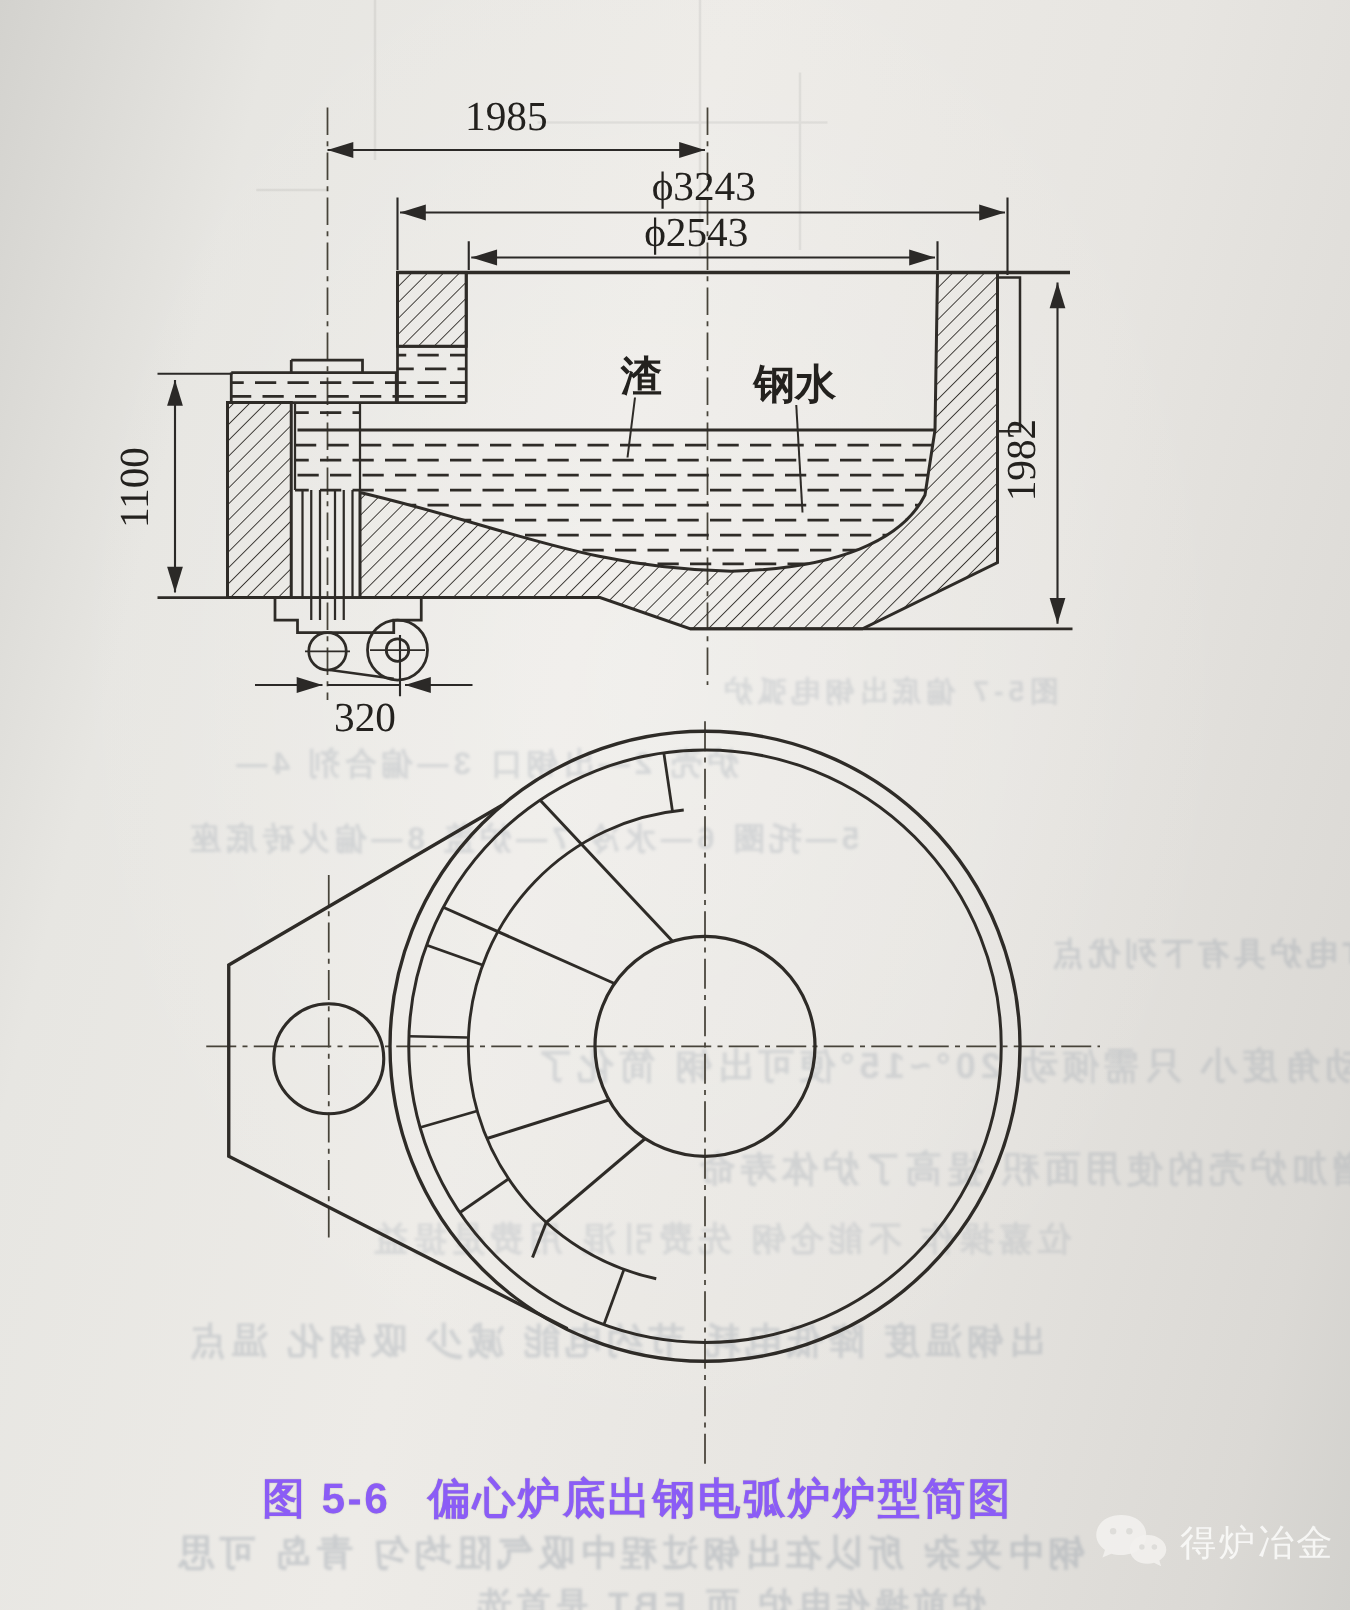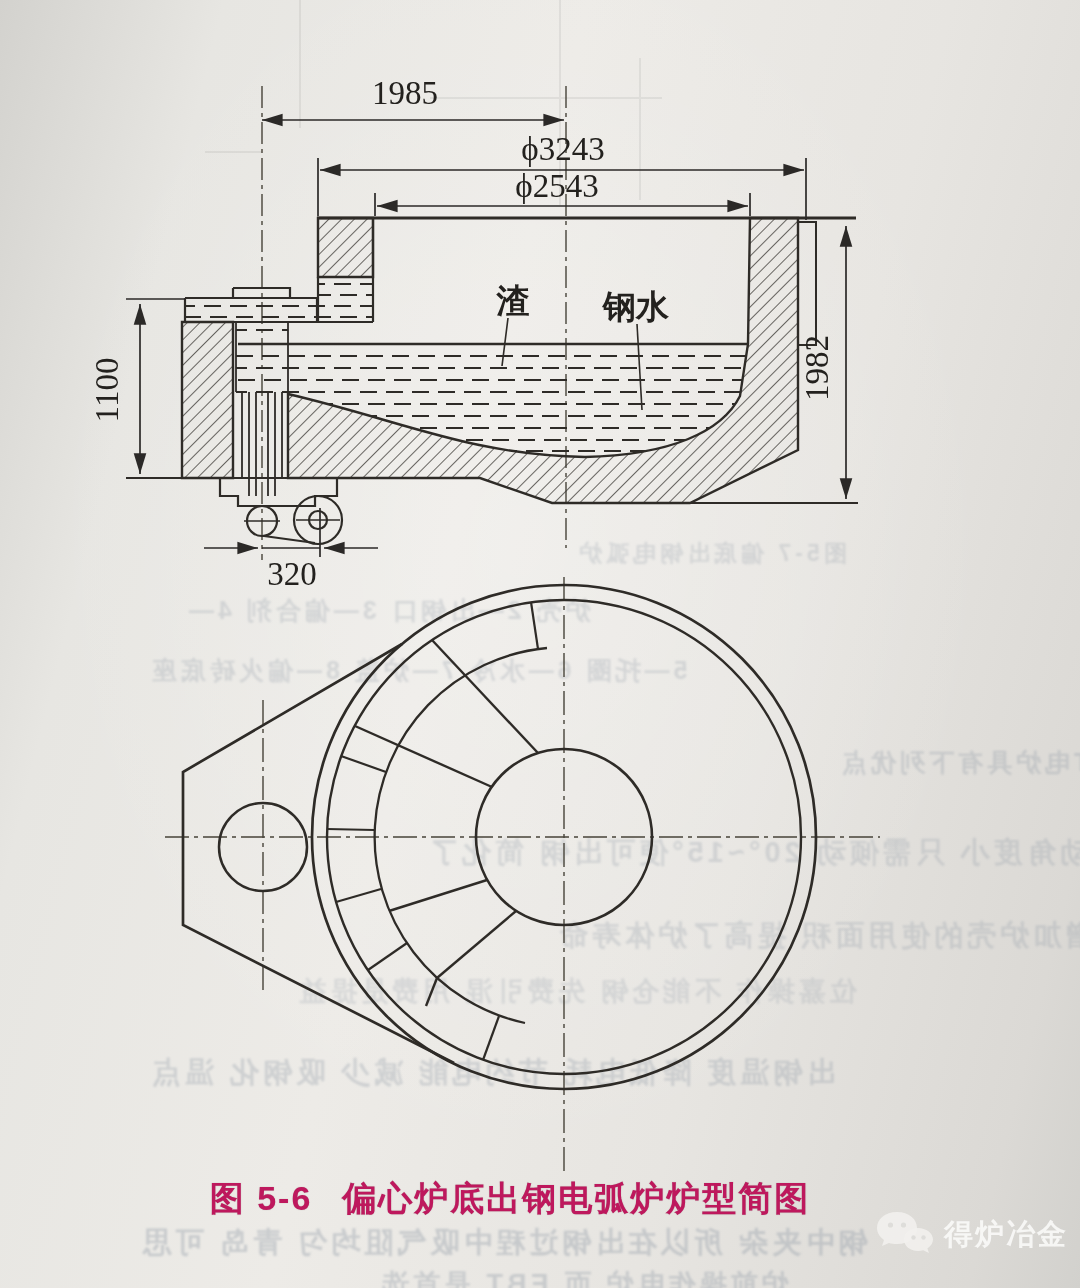--- a/index.html
+++ b/index.html
@@ -13,27 +13,27 @@
   .bleed{
     position:absolute;transform:scaleX(-1);filter:blur(1.2px);
     color:#909aa6;font-weight:600;white-space:nowrap;letter-spacing:4px;
     font-family:"Liberation Sans","DejaVu Sans",sans-serif;
   }
   svg text{fill:#23211e;}
   .dimnum{font-family:"Liberation Serif","DejaVu Serif",serif;font-size:33px;}
   .cjk{font-weight:700;font-size:33px;}
   #caption{
     position:absolute;left:160px;top:1176px;width:700px;text-align:center;
-    font-size:34px;font-weight:700;color:#be185d;letter-spacing:2px;
+    font-size:34px;font-weight:700;color:#8b5cf6;letter-spacing:2px;
     text-shadow:0 0 1px rgba(60,55,45,.35);white-space:nowrap;
   }
   #caption .gap{display:inline-block;width:30px;}
   #watermark{
     position:absolute;left:874px;top:1210px;display:flex;align-items:center;
-    color:rgba(252,252,250,.85);font-size:29px;font-weight:700;letter-spacing:2px;
+    color:rgba(252,252,250,.85);font-size:29px;font-weight:400;letter-spacing:2px;
     white-space:nowrap;
   }
   #watermark svg{margin-right:8px;opacity:.85;}
 </style>
 </head>
 <body>
 
 <div class="bleed" style="left:575px;top:538px;font-size:23px;opacity:.26;">图5-7 偏底出钢电弧炉</div>
 <div class="bleed" style="left:185px;top:594px;font-size:25px;opacity:.28;">炉壳 2—出钢口 3—偏合剂 4—</div>
 <div class="bleed" style="left:148px;top:654px;font-size:25px;opacity:.28;">5—托圈 6—水冷 7—炉盖 8—偏火砖底座</div>

